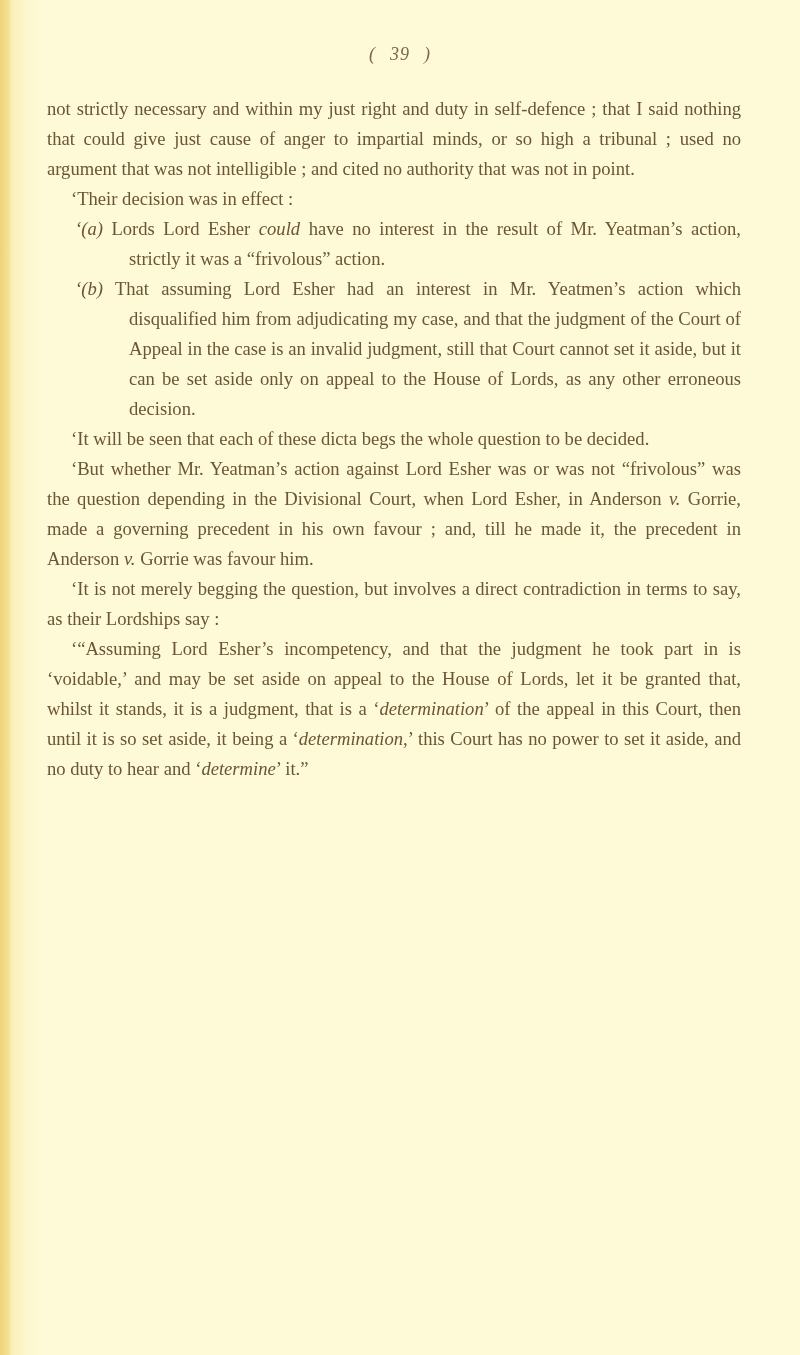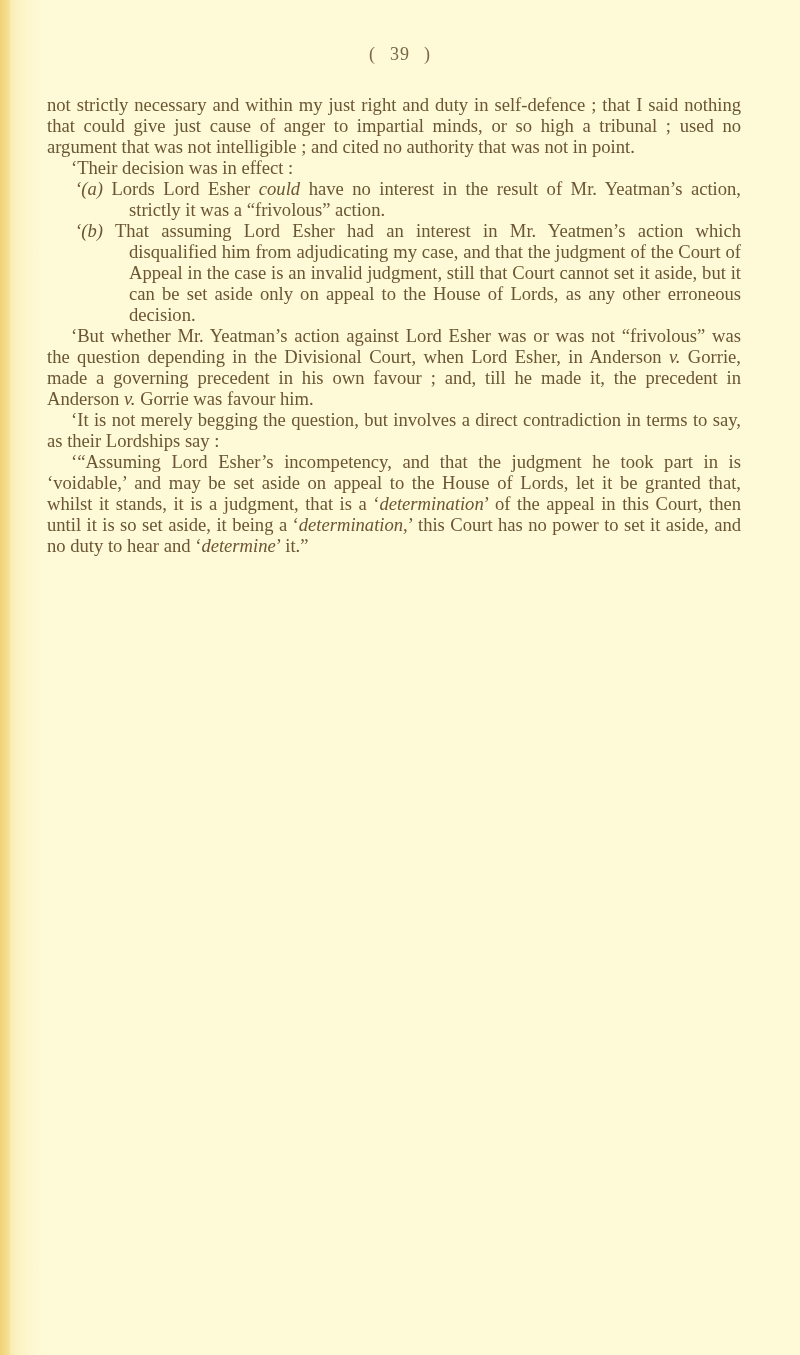--- a/index.html
+++ b/index.html
@@ -31,29 +31,30 @@
     }
     .page-number {
       position: absolute;
       top: 44px;
       left: 0;
       width: 100%;
       text-align: center;
       font-size: 18px;
       letter-spacing: 1px;
       color: #7a6745;
+      font-style: italic;
     }
     .page-number .paren { padding: 0 14px; }
     .text {
       position: absolute;
       left: 47px;
       top: 94px;
       width: 694px;
       font-size: 18.6px;
-      line-height: 21px;
+      line-height: 30px;
       text-align: justify;
       color: #6a5634;
     }
     .text p {
       margin: 0;
     }
     .indent { text-indent: 24px; }
     .item {
       padding-left: 82px;
       text-indent: -54px;
@@ -72,20 +73,21 @@
   <div class="text">
     <p>not strictly necessary and within my just right and duty in self-defence ; that I said nothing that could give just cause of anger to impartial minds, or so high a tribunal ; used no argument that was not intelligible ; and cited no authority that was not in point.</p>
 
 
     <p class="indent">‘Their decision was in effect :</p>
 
     <p class="item"><span class="lbl">‘(a)</span> <span>Lords Lord Esher</span> <em>could</em> <span>have no interest in the result of Mr. Yeatman’s action, strictly it was a “frivolous” action.</span></p>
 
     <p class="item"><span class="lbl">‘(b)</span> <span>That assuming Lord Esher had an interest in Mr. Yeatmen’s action which disqualified him from adjudicating my case, and that the judgment of the Court of Appeal in the case is an invalid judgment, still that Court cannot set it aside, but it can be set aside only on appeal to the House of Lords, as any other erroneous decision.</span></p>
 
+    <p class="indent">‘It will be seen that each of these dicta begs the whole question to be decided.</p>
 
 
     <p class="indent"><span>‘But whether Mr. Yeatman’s action against Lord Esher was or was not “frivolous” was the question depending in the Divisional Court, when Lord Esher, in Anderson</span> <em>v.</em> <span>Gorrie, made a governing precedent in his own favour ; and, till he made it, the precedent in Anderson</span> <em>v.</em> <span>Gorrie was favour him.</span></p>
 
     <p class="indent">‘It is not merely begging the question, but involves a direct contradiction in terms to say, as their Lordships say :</p>
 
     <p class="indent"><span>‘“Assuming Lord Esher’s incompetency, and that the judgment he took part in is ‘voidable,’ and may be set aside on appeal to the House of Lords, let it be granted that, whilst it stands, it is a judgment, that is a ‘</span><em>determination</em><span>’ of the appeal in this Court, then until it is so set aside, it being a ‘</span><em>determination,</em><span>’ this Court has no power to set it aside, and no duty to hear and ‘</span><em>determine</em><span>’ it.”</span></p>
   </div>
 </div>
 

